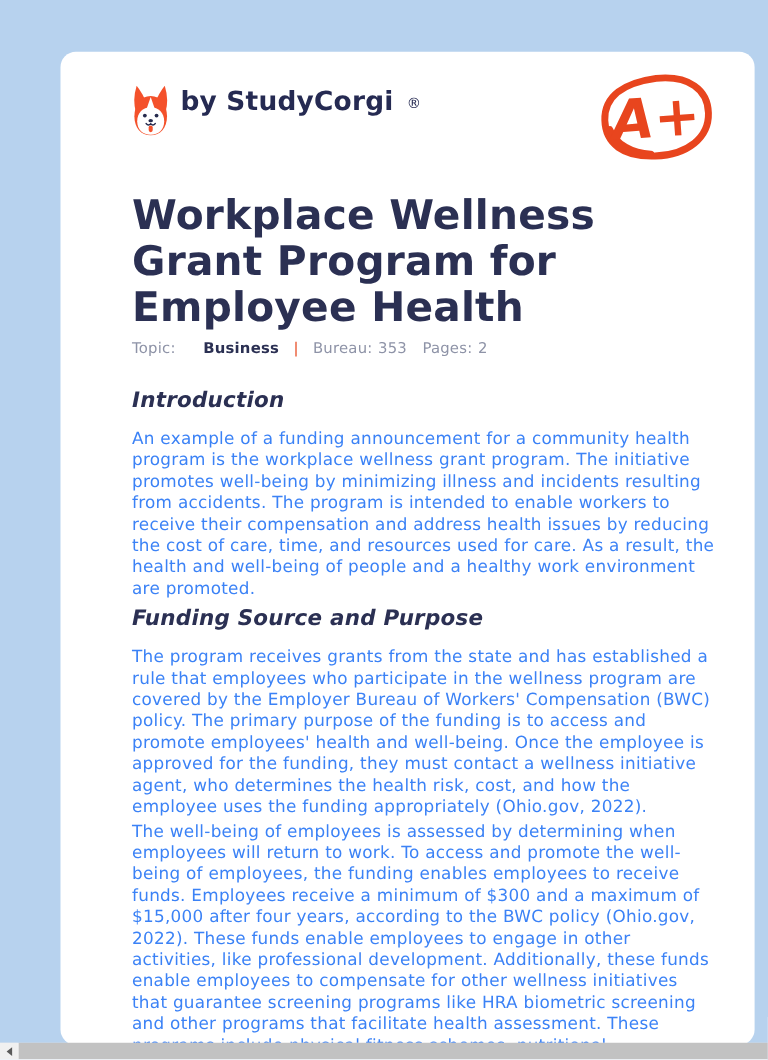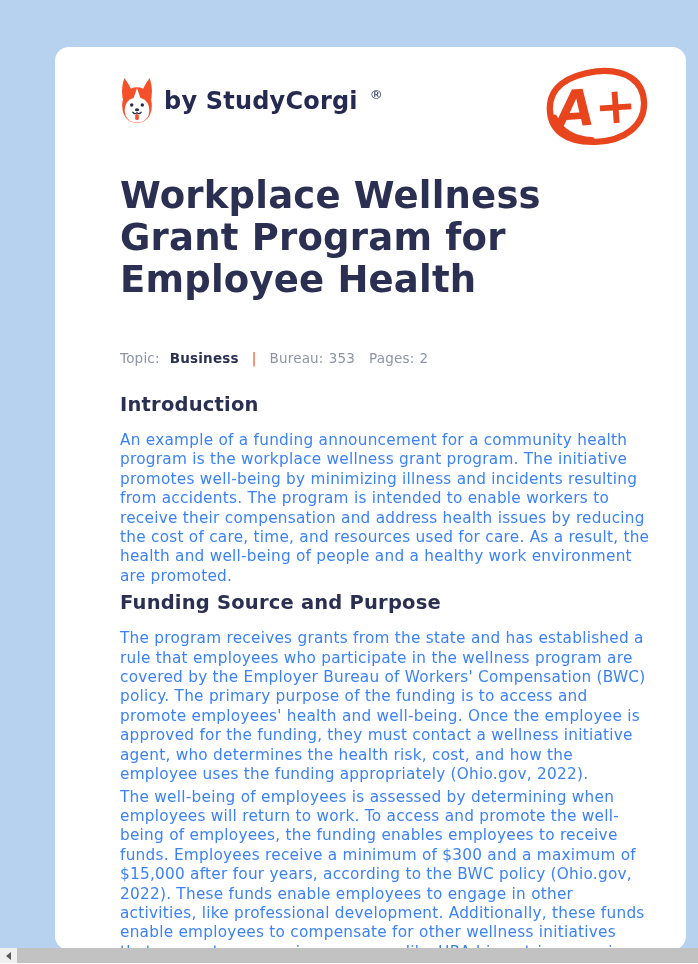--- a/index.html
+++ b/index.html
@@ -16,49 +16,50 @@
     width:631px; height:903px;
     background:#ffffff;
     border-radius:14px;
     overflow:hidden;
     padding:31px 36px 0 65px;
   }
   .header {
     display:flex; justify-content:space-between; align-items:flex-start;
     height:76px;
   }
-  .brand { display:flex; align-items:center; gap:10px; }
+  .brand { display:flex; gap:10px; }
   .brand-text {
     font-size:24px; font-weight:bold; color:#252a52; letter-spacing:0.2px;
     white-space:nowrap;
   }
   .reg {
     font-size:13px; color:#252a52; font-weight:normal;
     align-self:flex-start; position:relative; top:9px; left:2px;
   }
   .grade-badge { margin-top:-12px; }
   h1.doc-title {
     font-size:37px; line-height:42px; font-weight:bold;
     color:#2b3053; letter-spacing:0.2px;
     margin:21px 0 0 0;
   }
   .meta {
     margin:7px 0 24px 0;
     font-size:13.5px; line-height:18px;
     color:#8e93a7; letter-spacing:0.2px;
     display:flex; align-items:baseline;
   }
-  .meta .topic-value { color:#2b3053; font-weight:bold; margin-left:5px; }
+  .meta .topic-value { color:#2b3053; font-weight:bold; margin-left:20px; }
   .meta .sep { color:#e8481f; margin:0 13px; }
-  .meta .m-label { margin-right:5px;margin-top:41px; }
+  .meta .m-label { margin-right:5px; }
   .meta .gap { margin-left:14px; }
   .section h2 {
     font-size:19.5px; line-height:27px;
     color:#2b3053; letter-spacing:0.2px;
     margin:3px 0 13px 0;
+    font-style:italic;
   }
   .section p {
     font-size:15.3px; line-height:19.4px;
     color:#3b82f6; letter-spacing:0.25px;
     margin:0 0 3px 0;
   }
   
   .hscrollbar {
     position:absolute; left:0; bottom:1px;
     width:698px; height:15px;

